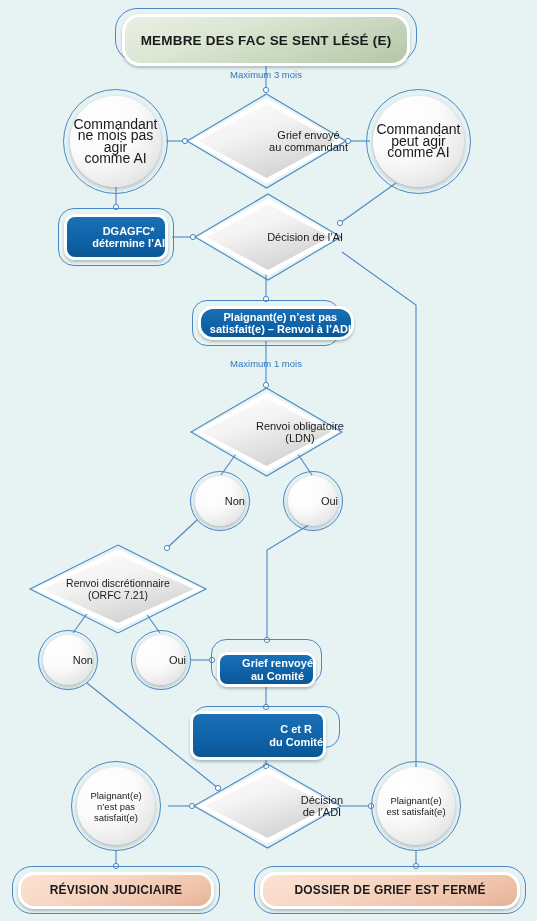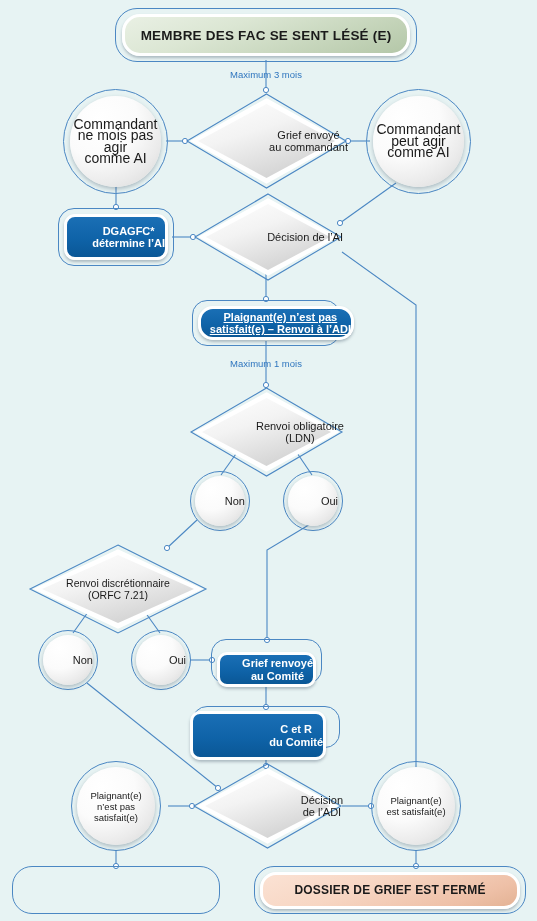--- a/index.html
+++ b/index.html
@@ -142,21 +142,21 @@
       <circle cx="218" cy="788" r="2.6"></circle>
       <circle cx="192" cy="806" r="2.6"></circle>
       <circle cx="371" cy="806" r="2.6"></circle>
       <circle cx="416" cy="776" r="2.6"></circle>
       <circle cx="116" cy="866" r="2.6"></circle>
       <circle cx="416" cy="866" r="2.6"></circle>
     </g>
   </svg>
 
   <div class="halo pill-outer" style="left:115px;top:8px;width:302px;height:54px;"></div>
-  <div class="pill green t13" style="left:122px;top:14px;width:288px;height:42px;">
+  <div class="pill green t13" style="left:122px;top:14px;width:288px;height:52px;">
     <span>MEMBRE DES FAC SE SENT LÉSÉ (E)</span>
   </div>
 
   <div class="edge-label" style="left:206px;top:69px;width:120px;">
     <span>Maximum 3 mois</span>
   </div>
 
   <div class="dia-wrap" style="left:185px;top:92px;width:163px;height:98px;">
     <svg width="163" height="98" viewBox="0 0 163 98">
       <polygon points="81.5,2 161,49 81.5,96 2,49" fill="none" stroke="#4b87c3" stroke-width="1.1"></polygon>
@@ -216,21 +216,21 @@
         </linearGradient>
       </defs>
       <polygon points="75,12 137,45 75,78 13,45" fill="url(#dg2)"></polygon>
     </svg>
     <div class="dia-label t11">
       <span>Décision de l’AI</span>
     </div>
   </div>
 
   <div class="halo pill-outer" style="left:192px;top:300px;width:148px;height:46px;border-radius:15px;"></div>
-  <div class="pill blue t11" style="left:198px;top:306px;width:156px;height:34px;border-radius:15px;text-decoration:underline;">
+  <div class="pill blue t11" style="left:198px;top:306px;width:156px;height:34px;border-radius:15px;">
     <div>
       <div>Plaignant(e) n’est pas</div>
       <div>satisfait(e) – Renvoi à l’ADI</div>
     </div>
   </div>
 
   <div class="edge-label" style="left:206px;top:358px;width:120px;">
     <span>Maximum 1 mois</span>
   </div>
 
@@ -344,19 +344,22 @@
 
   <div class="halo circ-halo" style="left:371px;top:761px;width:90px;height:90px;"></div>
   <div class="circ t95" style="left:377px;top:767px;width:78px;height:78px;">
     <div>
       <div>Plaignant(e)</div>
       <div>est satisfait(e)</div>
     </div>
   </div>
 
   <div class="halo pill-outer" style="left:12px;top:866px;width:208px;height:48px;border-radius:20px;"></div>
+  <div class="pill peach t12" style="left:18px;top:872px;width:196px;height:37px;border-radius:16px;">
+    <span>RÉVISION JUDICIAIRE</span>
+  </div>
 
   <div class="halo pill-outer" style="left:254px;top:866px;width:272px;height:48px;border-radius:20px;"></div>
   <div class="pill peach t12" style="left:260px;top:872px;width:260px;height:37px;border-radius:16px;">
     <span>DOSSIER DE GRIEF EST FERMÉ</span>
   </div>
 
 </div>
 
 </body></html>

